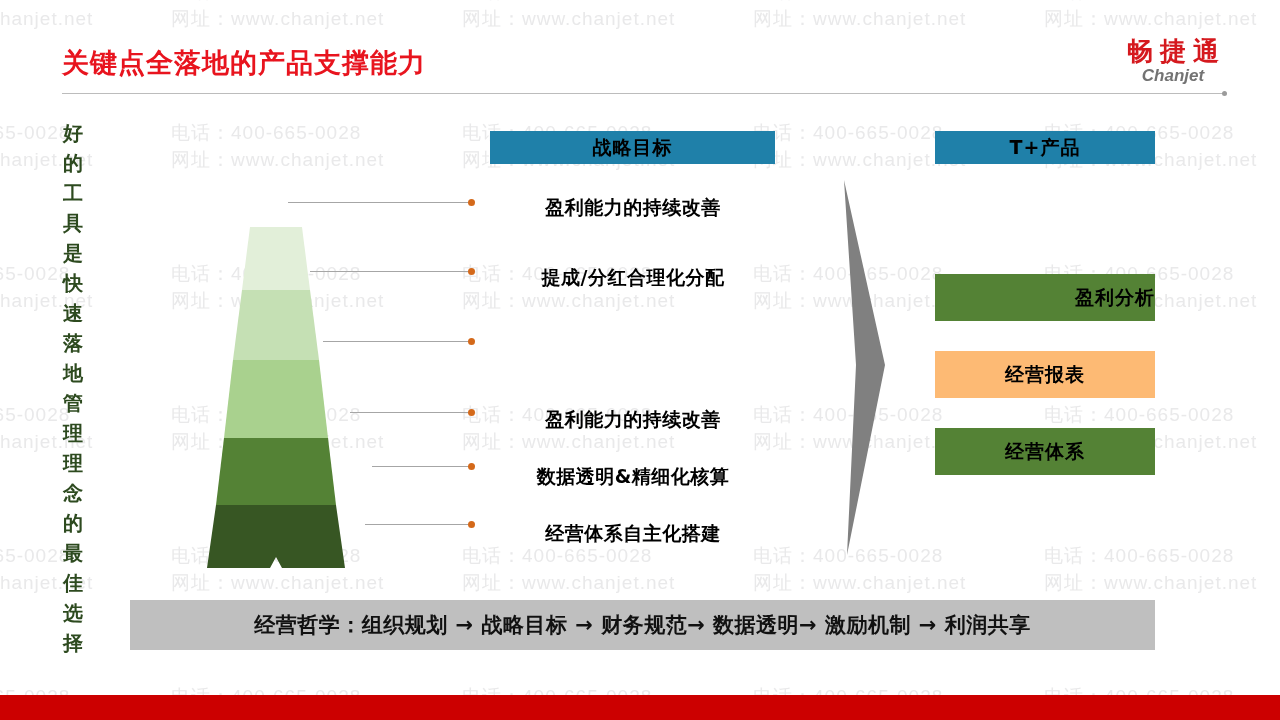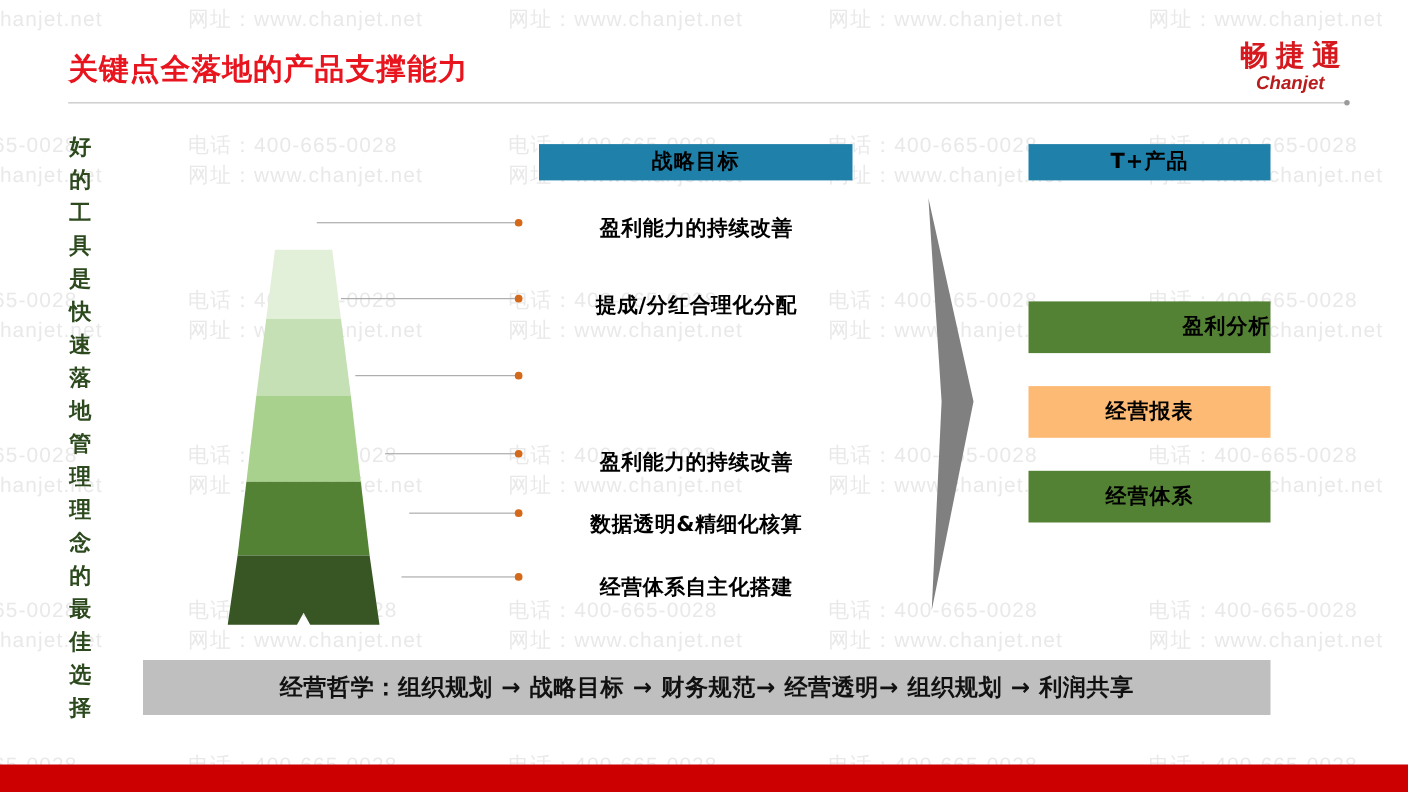--- a/index.html
+++ b/index.html
@@ -54,21 +54,21 @@
 
   
   #logo{position:absolute;right:22px;top:36px;text-align:center;width:170px;}
   #logo-cn{
     font-size:26px;font-weight:bold;color:#D5191E;letter-spacing:7px;
     font-family:"DejaVu Sans","Liberation Sans",sans-serif;
     line-height:30px;
     text-indent:7px;
   }
   #logo-en{
-    font-size:17px;font-weight:bold;font-style:italic;color:#b91c1c;
+    font-size:17px;font-weight:bold;font-style:italic;color:#737373;
     letter-spacing:0px;line-height:20px;
     font-family:"Liberation Sans",sans-serif;
   }
 
   
   #vcaption{
     position:absolute;left:60px;top:118px;
     width:26px;
     font-size:20px;font-weight:bold;color:#2d4a1f;
     line-height:30px;
@@ -257,18 +257,18 @@
     <div id="arrow">
       <svg width="110" height="400" viewBox="0 0 110 400">
         <polygon points="24,0 65,185 27,375 36,185" fill="#808080"></polygon>
       </svg>
     </div>
 
     <div class="prod-box" style="top: 274px; background: rgb(84, 130, 53); text-align: right;">盈利分析</div>
     <div class="prod-box" style="top: 351px; background: #fdba74;">经营报表</div>
     <div class="prod-box" style="top: 428px; background: rgb(84, 130, 53);">经营体系</div>
 
-    <div id="philo" style="background: rgb(191, 191, 191);">经营哲学：组织规划 → 战略目标 → 财务规范→ 经营透明→ 组织规划 → 利润共享</div>
+    <div id="philo" style="background: rgb(191, 191, 191);">经营哲学：组织规划 → 战略目标 → 财务规范→ 数据透明→ 激励机制 → 利润共享</div>
 
     <div id="redbar" style="background: rgb(204, 0, 0);"></div>
 
   </div>
 </div>
 
 </body></html>

